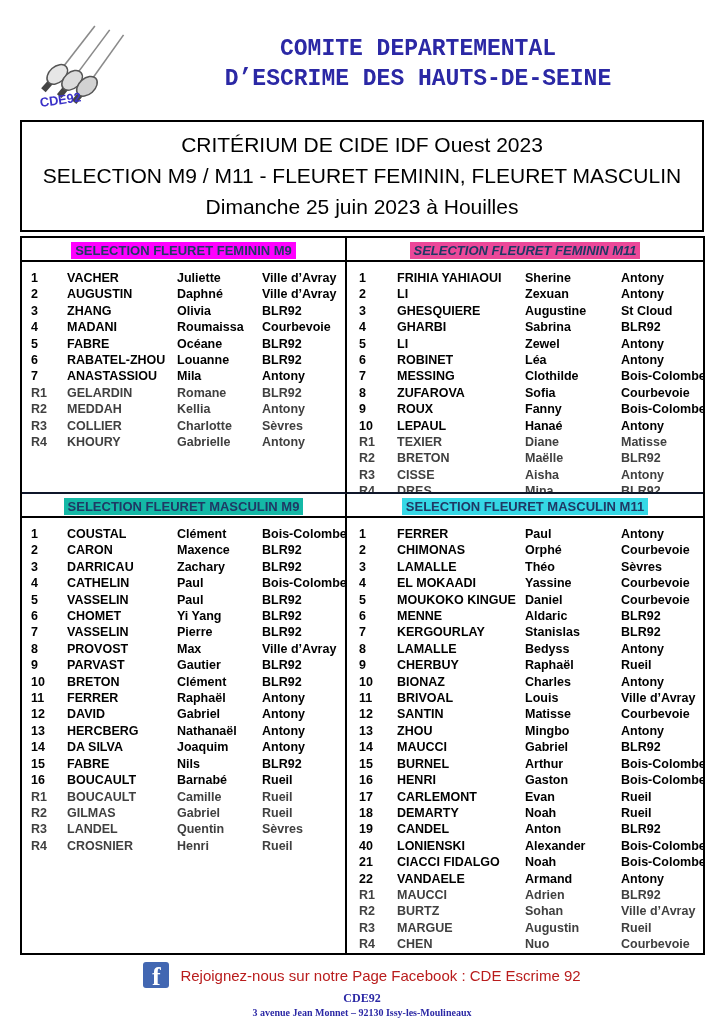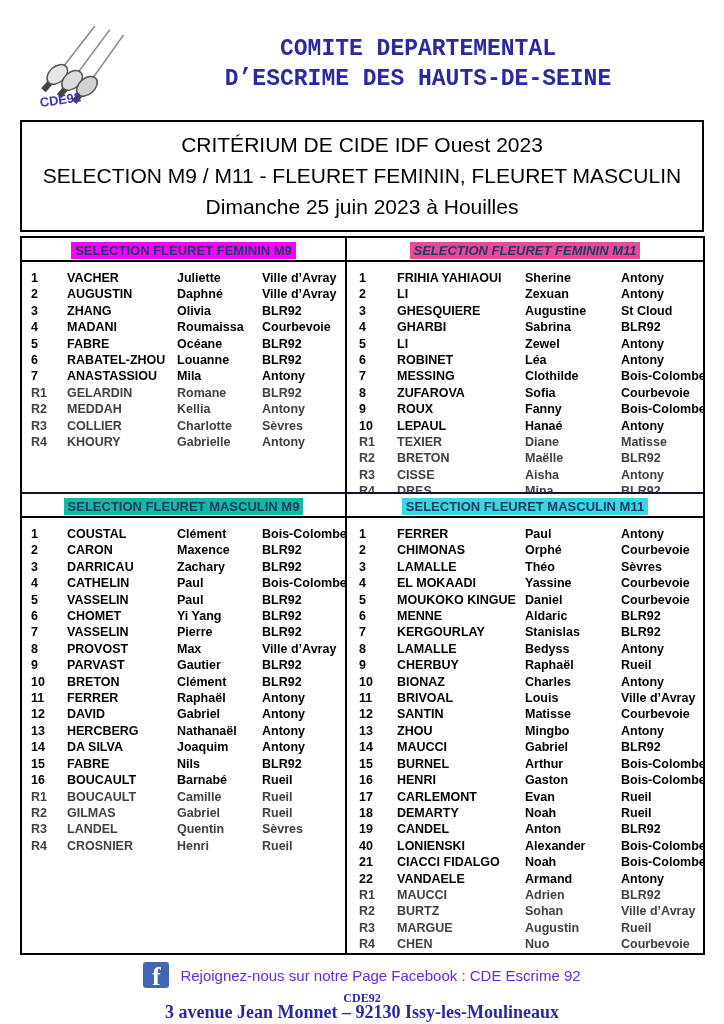--- a/index.html
+++ b/index.html
@@ -30,25 +30,25 @@
   .row { display:grid; line-height:16.4px; font-weight:bold; font-size:12.5px; white-space:nowrap; }
   .cell.cleft  .row { grid-template-columns:36px 110px 85px auto; padding-left:9px; }
   .cell.cright .row { grid-template-columns:38px 128px 96px auto; padding-left:12px; }
   .row.reserve { color:#404040; }
 
   
   .fb-row { display:flex; justify-content:center; align-items:center; gap:11px; margin-top:7px; }
   .fb-icon { width:26px; height:26px; border-radius:3px; background:#4267B2; color:#fff;
              font-family:"Liberation Serif", serif; font-weight:bold; font-size:26px;
              line-height:30px; text-align:center; overflow:hidden; }
-  .fb-text { font-size:15px; color:#6d28d9; }
+  .fb-text { font-size:15px; color:#b91c1c; }
   .site-block { text-align:center; font-family:"Liberation Serif", serif; font-weight:bold;
                 color:#2B28A5; margin-top:3px; }
   .site-name { font-size:12px; line-height:14px; }
-  .site-addr { font-size:18px; line-height:15px; }
+  .site-addr { font-size:10px; line-height:15px; }
   .site-link { font-size:13px; line-height:15px; text-decoration:underline; color:#2B28A5; display:inline-block; }
 </style>
 </head>
 <body>
 
 <div class="header">
   <div class="logo-box">
     <svg viewBox="0 0 100 95" width="108" height="94">
 
       <line x1="25" y1="55" x2="11" y2="71" stroke="#444" stroke-width="6"></line>

